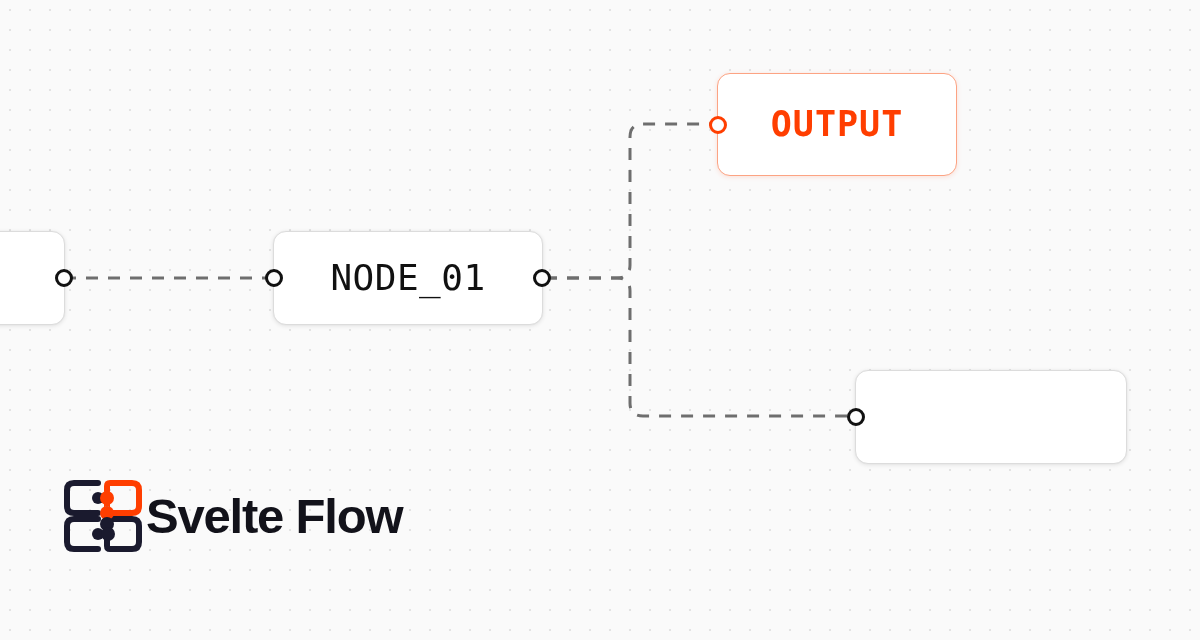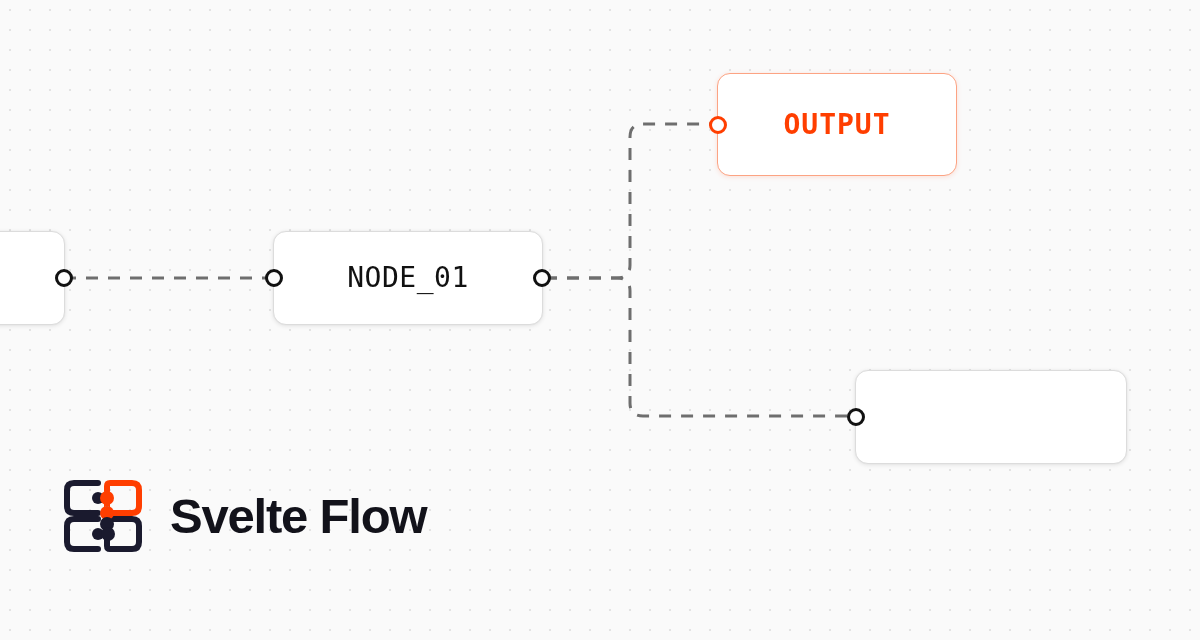--- a/index.html
+++ b/index.html
@@ -37,21 +37,21 @@
     display:flex;
     align-items:center;
     border-radius:13px;
     background:#ffffff;
     border:1px solid #dcdcdc;
     box-shadow:0 1px 4px 0 rgba(0,0,0,0.10), 0 0 0 0.5px rgba(0,0,0,0.02);
   }
 
   .node-label {
     font-family:"DejaVu Sans Mono", "Liberation Mono", monospace;
-    font-size:28px;
+    font-size:36px;
     font-weight:400;
     letter-spacing:0.5px;
     color:#111111;
     white-space:nowrap;
     line-height:1;
   }
 
   
   #node-left {
     left:-85px;
@@ -85,21 +85,21 @@
     width:240px;
     height:103px;
     justify-content:center;
     border-color:#fca383;
     box-shadow:0 1px 5px 0 rgba(255,62,0,0.14);
   }
 
   #node-output .node-label {
     color:#ff3e00;
     font-weight:700;
-    font-size:28px;
+    font-size:35px;
     letter-spacing:1px;
   }
 
   
   .handle {
     position:absolute;
     width:18px;
     height:18px;
     border-radius:50%;
     background:#fdfdfd;
@@ -112,21 +112,20 @@
   .handle.left   { left:0%; }
   .handle.orange { border-color:#ff3e00; }
 
   
   #logo {
     position:absolute;
     left:62px;
     top:478px;
     display:flex;
     align-items:center;
-    gap:24px;
   }
   #logo-mark { display:block; }
   #logo-text {
     font-family:"Liberation Sans", sans-serif;
     font-size:49px;
     font-weight:700;
     letter-spacing:-1.2px;
     color:#12121a;
     line-height:1;
   }

